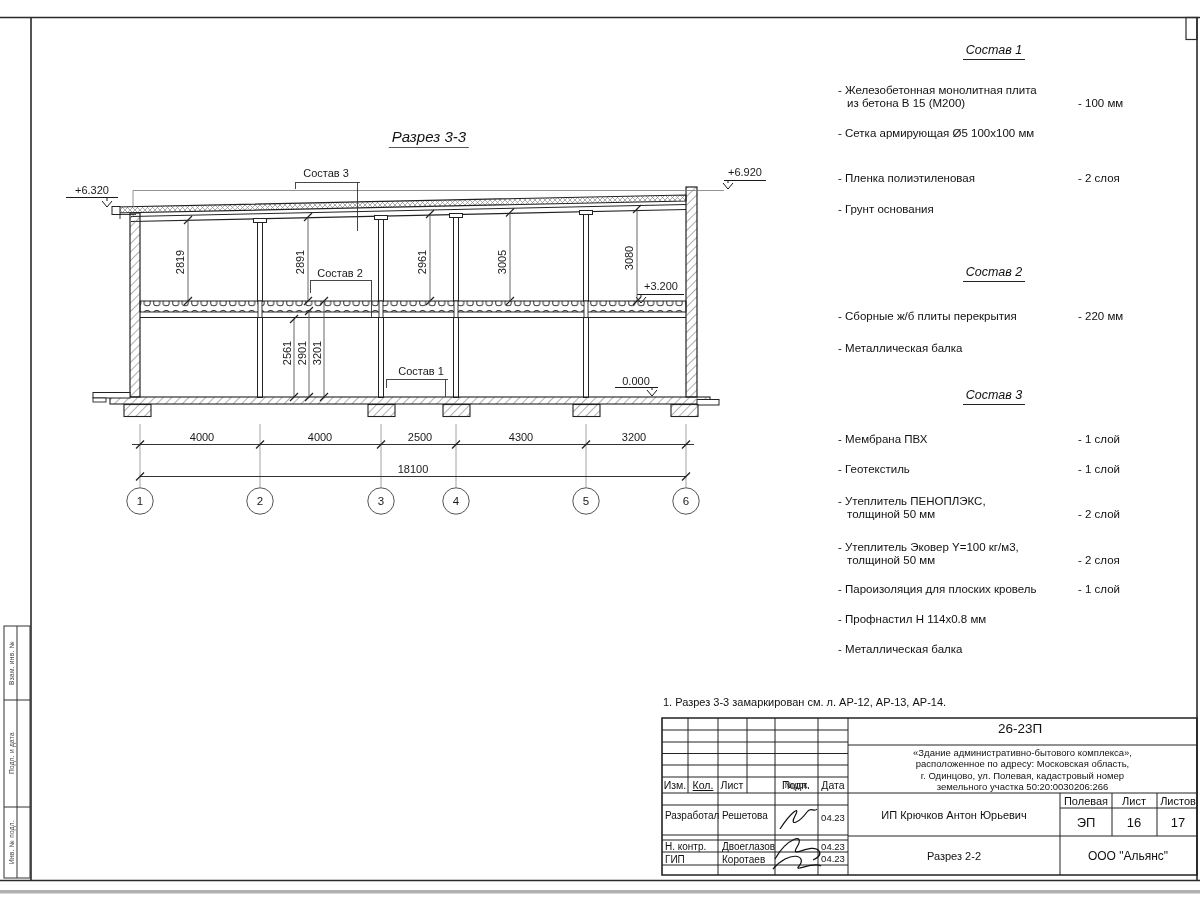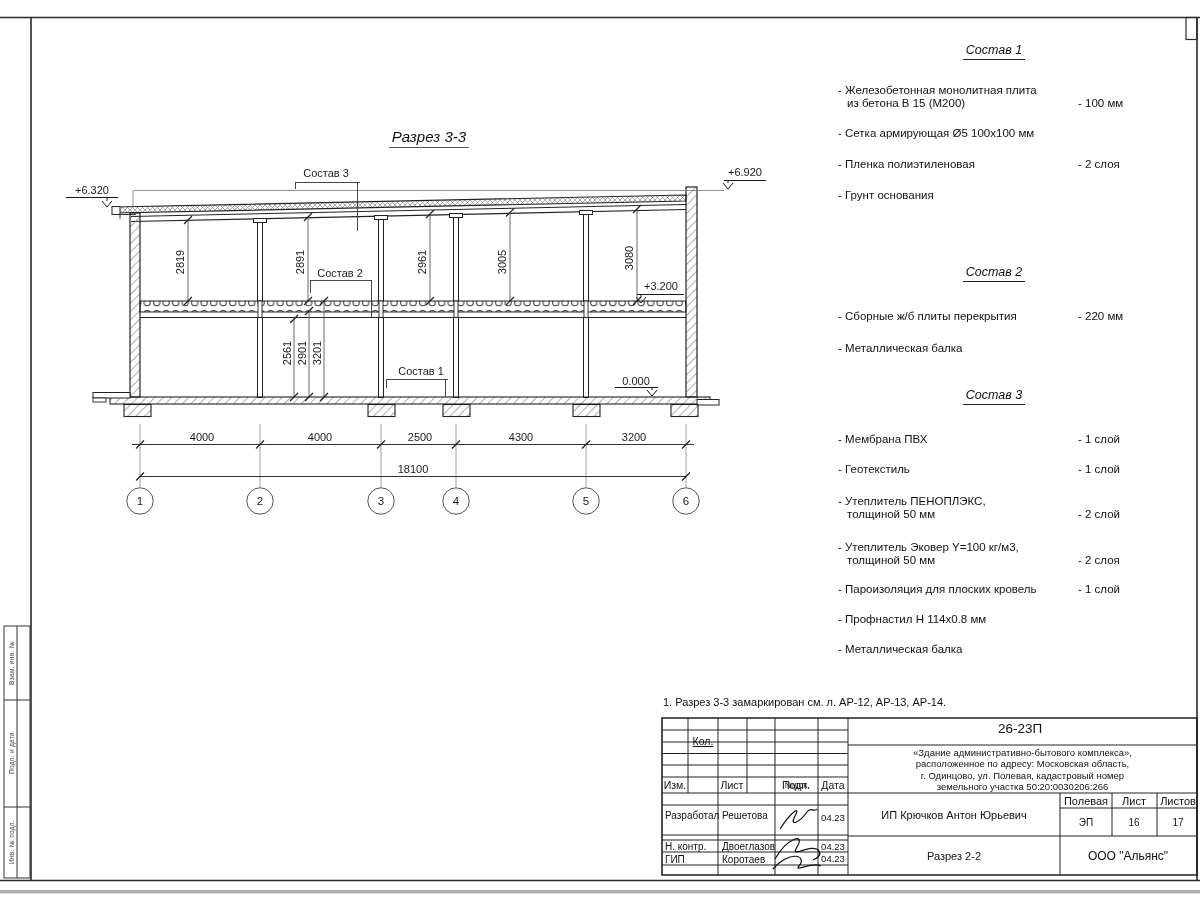--- a/index.html
+++ b/index.html
@@ -19,21 +19,21 @@
   .comp .ct{display:inline-block;font-size:12.5px;font-style:italic;border-bottom:1px solid #222;padding:0 3px 2px;}
   .citem{position:relative;margin-top:17px;font-size:11.5px;line-height:13px;}
   .cname{display:inline-block;width:202px;white-space:pre-line;padding-left:9px;text-indent:-9px;}
   .cval{position:absolute;left:240px;bottom:0;white-space:nowrap;}
   
   .tb{font-size:10.5px;}
   .tbs{font-size:8.5px;}
   .tbrow{font-size:10px;}
   .tbdate{font-size:9.5px;}
   .tbnum{font-size:13.5px;}
-  .tbbig{font-size:10px;}
+  .tbbig{font-size:13px;}
   .tbmid{font-size:11px;}
   .tbco{font-size:12px;}
   .desc{position:absolute;left:850px;top:747px;width:345px;text-align:center;font-size:9.5px;line-height:11.4px;}
   .desc span{display:block;}
   .note{font-size:11px;}
   .sidelabel{font-size:6.5px;color:#444;letter-spacing:.3px;}
   svg{position:absolute;left:0;top:0;pointer-events:none;}
 </style>
 </head>
 <body>
@@ -199,21 +199,21 @@
 
   <div class="comp" style="top:40px;">
     <div class="cth"><span class="ct">Состав 1</span></div>
     <div class="citem" style="margin-top:24px;">
       <span class="cname">- Железобетонная  монолитная плита
 из бетона В 15 (М200)</span>
       <span class="cval">- 100 мм</span></div>
     <div class="citem">
       <span class="cname">- Сетка армирующая Ø5 100x100 мм</span>
       <span class="cval"></span></div>
-    <div class="citem" style="margin-top:18px;">
+    <div class="citem" style="margin-top:32px;">
       <span class="cname">- Пленка полиэтиленовая</span>
       <span class="cval">-  2 слоя</span></div>
     <div class="citem" style="margin-top:18px;">
       <span class="cname">- Грунт основания</span>
       <span class="cval"></span></div>
   </div>
 
   <div class="comp" style="top:262px;">
     <div class="cth"><span class="ct">Состав 2</span></div>
     <div class="citem" style="margin-top:28px;">
@@ -247,21 +247,21 @@
       <span class="cname">- Профнастил Н 114x0.8 мм</span>
       <span class="cval"></span></div>
     <div class="citem">
       <span class="cname">- Металлическая балка</span>
       <span class="cval"></span></div>
   </div>
 
   <span class="lft note" style="left:663px;top:696px;">1. Разрез 3-3 замаркирован см. л. АР-12, АР-13, АР-14.</span>
 
   <span class="ctr tb" style="left:675px;top:785px;">Изм.</span>
-  <span class="ctr tb" style="left:703px;top:741px;text-decoration:underline;">Кол.</span>
+  <span class="ctr tb" style="left:703px;top:785px;text-decoration:underline;">Кол.</span>
   <span class="ctr tb" style="left:732px;top:785px;">Лист</span>
   <span class="ctr tbs" style="left:761px;top:785px;margin-left:36px;">№док.</span>
   <span class="ctr tb" style="left:796px;top:785px;">Подп.</span>
   <span class="ctr tb" style="left:833px;top:785px;">Дата</span>
 
   <span class="ctr tbnum" style="left:1020px;top:728px;">26-23П</span>
 
   <div class="desc">
     <span>«Здание административно-бытового комплекса»,</span>
     <span>расположенное по адресу: Московская область,</span>

